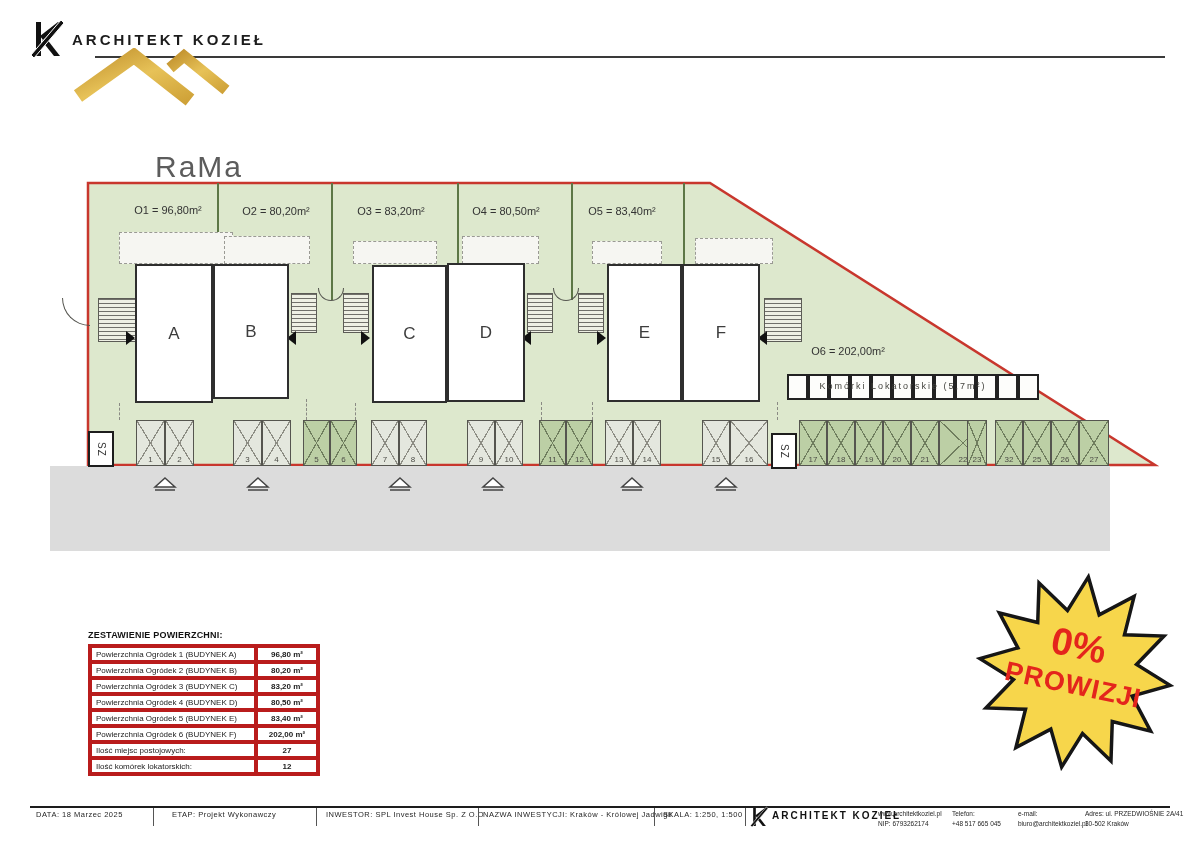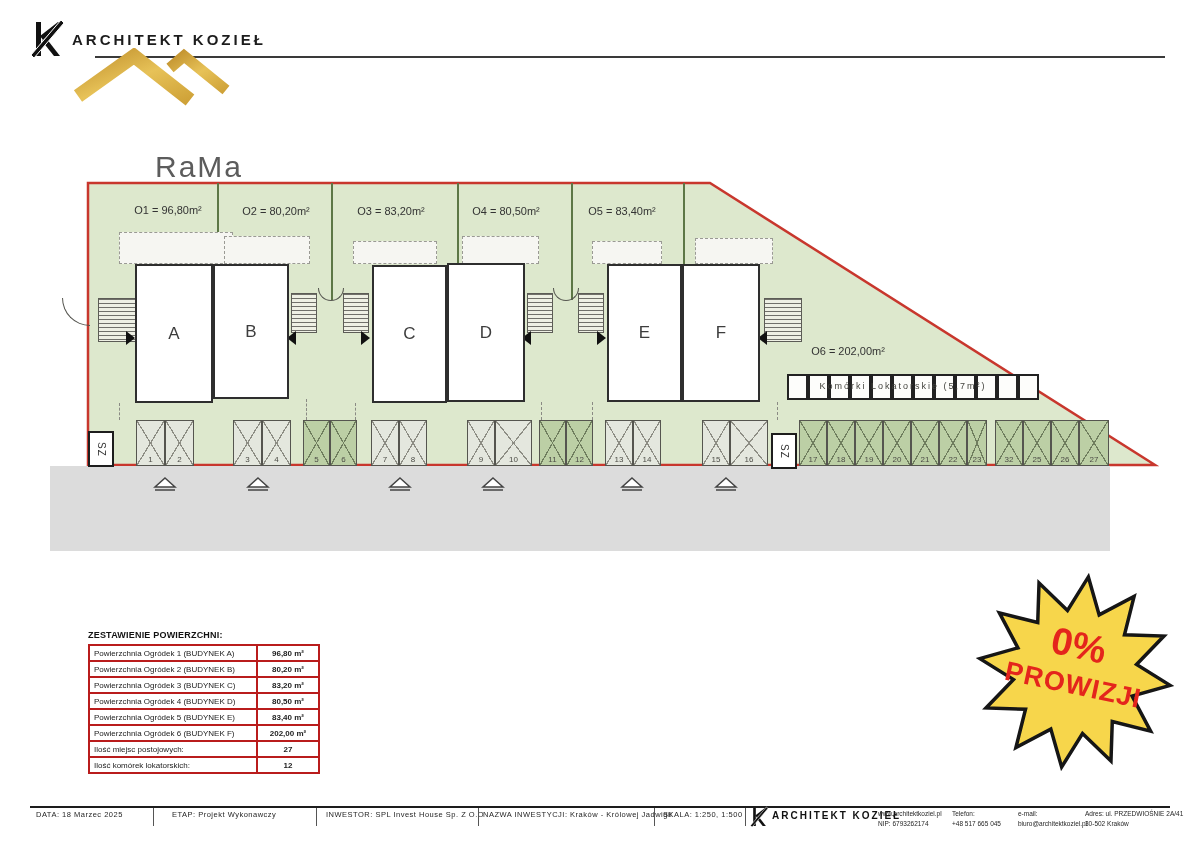--- a/index.html
+++ b/index.html
@@ -52,21 +52,21 @@
   .sz { position:absolute; width:26px; height:36px; background:#fff; border:2px solid #1d1d1d; display:flex; align-items:center; justify-content:center; z-index:4; }
   .sz span { writing-mode:vertical-rl; font-size:10px; color:#333; letter-spacing:1px; }
 
   .dash-v { position:absolute; width:0; border-left:1px dashed #8a8a84; }
   .drive { position:absolute; transform:translateX(-50%); }
 
   
   .table-wrap { position:absolute; left:88px; top:630px; width:232px; }
   .table-title { font-size:9px; font-weight:bold; color:#111; margin-bottom:4px; letter-spacing:0.2px; }
   table.sum { border-collapse:collapse; width:232px; }
-  table.sum td { border:2px solid #b91c1c; font-size:8px; color:#222; height:16px; padding:1px 4px; }
+  table.sum td { border:4px solid #b91c1c; font-size:8px; color:#222; height:16px; padding:1px 4px; }
   table.sum td.val { width:62px; text-align:center; font-weight:bold; }
 
   
   .badge { position:absolute; left:975px; top:572px; width:200px; height:200px; transform:rotate(8deg); }
   .badge-line1 { position:absolute; left:0; top:52px; width:200px; text-align:center; transform:rotate(4deg);
     font-size:38px; font-weight:bold; color:#e4251c; }
   .badge-line2 { position:absolute; left:0; top:98px; width:200px; text-align:center; transform:rotate(4deg);
     font-size:27px; font-weight:bold; color:#e4251c; letter-spacing:1px; }
 
   
@@ -220,21 +220,21 @@
     </div>
   <div class="pcell" style="left:371px; width:28px;">
       <span class="pnum">7</span>
     </div>
   <div class="pcell" style="left:399px; width:28px;">
       <span class="pnum">8</span>
     </div>
   <div class="pcell" style="left:467px; width:28px;">
       <span class="pnum">9</span>
     </div>
-  <div class="pcell" style="left:495px; width:37px;">
+  <div class="pcell" style="left:495px; width:28px;">
       <span class="pnum">10</span>
     </div>
   <div class="pcell dark" style="left:539px; width:27px;">
       <span class="pnum">11</span>
     </div>
   <div class="pcell dark" style="left:566px; width:27px;">
       <span class="pnum">12</span>
     </div>
   <div class="pcell" style="left:605px; width:28px;">
       <span class="pnum">13</span>
@@ -256,21 +256,21 @@
     </div>
   <div class="pcell dark" style="left:855px; width:28px;">
       <span class="pnum">19</span>
     </div>
   <div class="pcell dark" style="left:883px; width:28px;">
       <span class="pnum">20</span>
     </div>
   <div class="pcell dark" style="left:911px; width:28px;">
       <span class="pnum">21</span>
     </div>
-  <div class="pcell dark" style="left:939px; width:28px;">
+  <div class="pcell dark" style="left:939px; width:48px;">
       <span class="pnum">22</span>
     </div>
   <div class="pcell dark" style="left:967px; width:20px;">
       <span class="pnum">23</span>
     </div>
   <div class="pcell dark" style="left:995px; width:28px;">
       <span class="pnum">32</span>
     </div>
   <div class="pcell dark" style="left:1023px; width:28px;">
       <span class="pnum">25</span>

